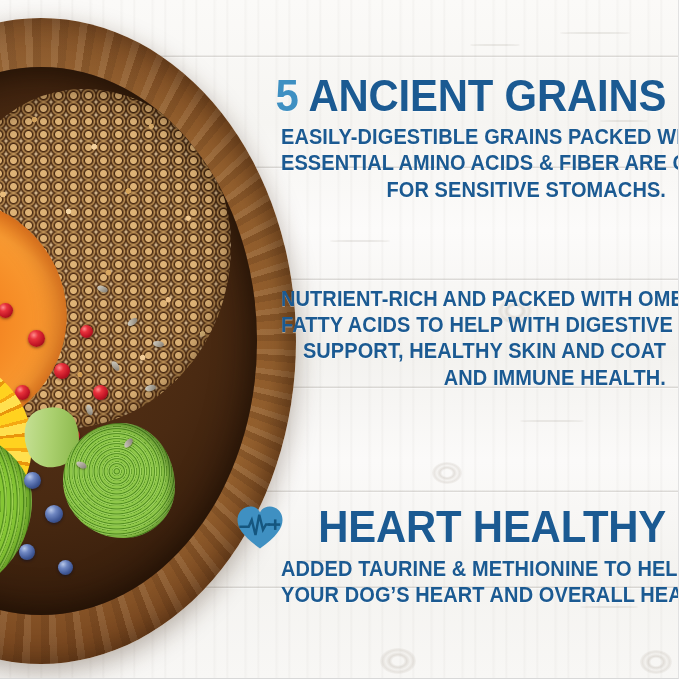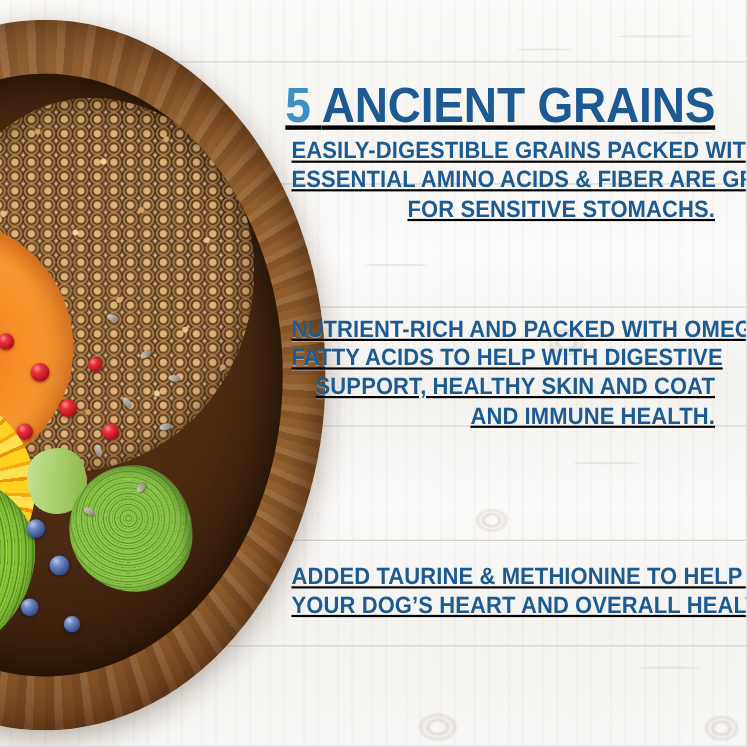--- a/index.html
+++ b/index.html
@@ -257,21 +257,21 @@
   }
 
   
   .content {
     position: absolute;
     right: 12px;
     top: 0;
     width: 414px;
     height: 679px;
   }
-  .block { position: absolute; right: 16px; width: 100%; text-align: right; text-decoration: underline; }
+  .block { position: absolute; right: 0; width: 100%; text-align: right; }
   .block.b1 { top: 74px; }
   .block.b2 { top: 280px; }
   .block.b3 { top: 505px; }
 
   .headline {
     margin: 0;
     font-family: "Liberation Sans Narrow", "Liberation Sans", sans-serif;
     font-weight: 700;
     font-size: 45px;
     line-height: 0.98;
@@ -394,20 +394,29 @@
     <section class="block b2">
       <p class="body-text">
         <span class="ln">NUTRIENT-RICH AND PACKED WITH OMEGA</span>
         <span class="ln">FATTY ACIDS TO HELP WITH DIGESTIVE</span>
         <span class="ln">SUPPORT, HEALTHY SKIN AND COAT</span>
         <span class="ln">AND IMMUNE HEALTH.</span>
       </p>
     </section>
 
     <section class="block b3">
+      <div class="head-row">
+        <svg class="heart-icon" viewBox="0 0 64 60">
+          <path d="M32 58 C10 42 2 31 2 20 C2 9 10 2 19 2 C25 2 30 5 32 10 C34 5 39 2 45 2 C54 2 62 9 62 20 C62 31 54 42 32 58 Z" fill="#3f90c2"></path>
+          <path d="M6 29 L17 29 L21 20 L26 40 L31 13 L36 33 L40 26 L44 26" fill="none" stroke="#15567f" stroke-width="3.2" stroke-linecap="square" stroke-linejoin="miter"></path>
+          <rect x="43" y="24.4" width="16" height="3.4" fill="#15567f"></rect>
+          <rect x="50.6" y="19.2" width="3.4" height="14" fill="#15567f"></rect>
+        </svg>
+        <h2 class="headline"><span class="num"></span><span>HEART HEALTHY</span></h2>
+      </div>
       <p class="body-text">
         <span class="ln">ADDED TAURINE &amp; METHIONINE TO HELP SUPPORT</span>
         <span class="ln">YOUR DOG’S HEART AND OVERALL HEALTH.</span>
       </p>
     </section>
 
   </div>
 </div>
 
 </body></html>

